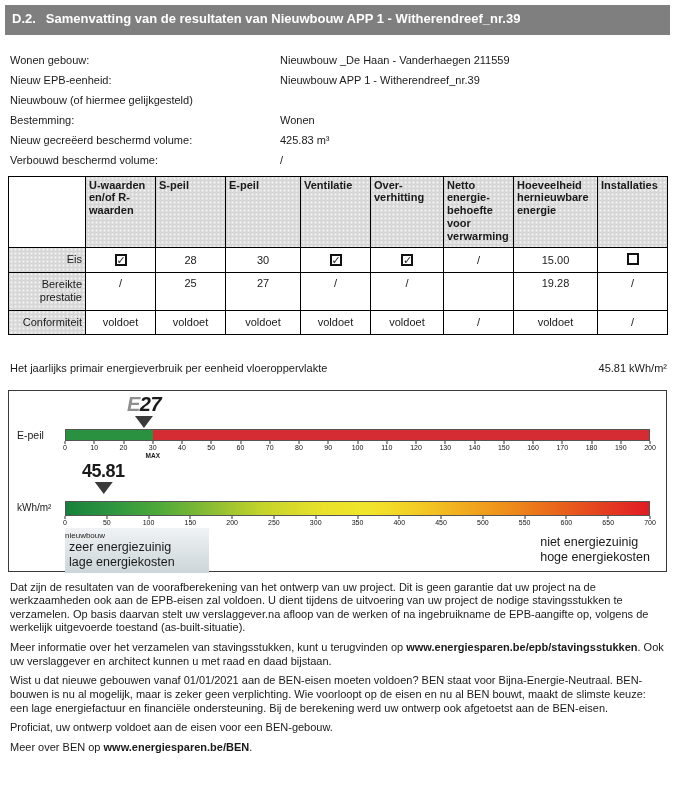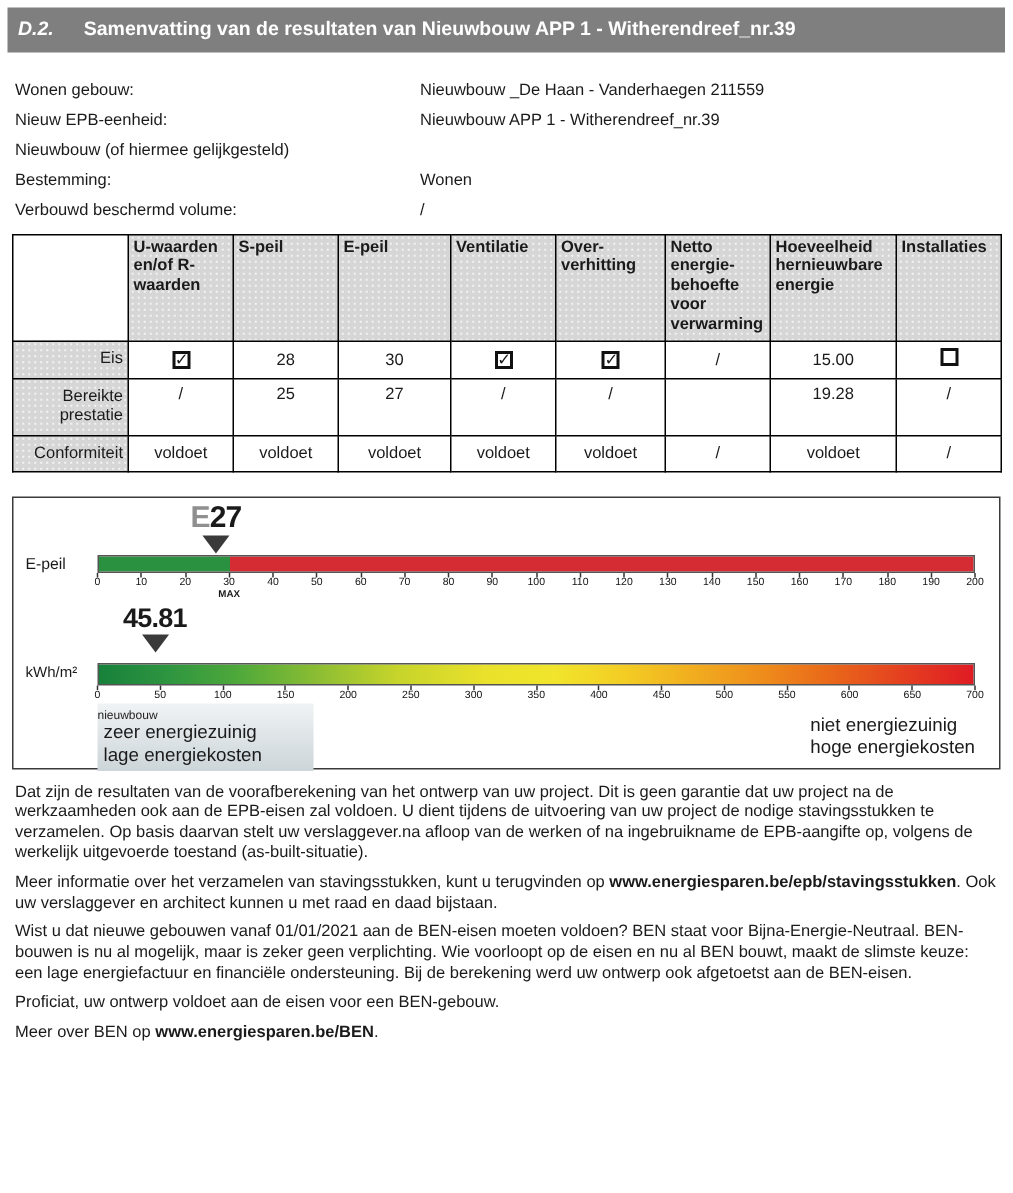--- a/index.html
+++ b/index.html
@@ -10,21 +10,21 @@
     color:#1a1a1a;
   }
   .page { width:675px; height:795px; padding-top:5px; position:relative; }
 
   
   .title-bar {
     margin:0 5px; background:#7f7f7f; color:#fff;
     font-weight:bold; font-size:13px; line-height:1.5;
     padding:4px 10px 6px 7px;
   }
-  .title-bar .section { margin-right:20px;font-style:italic; }
+  .title-bar .section { margin-right:10px; }
 
   
   .kv { margin:15px 8px 0 10px; font-size:11px; }
   .kv-row { display:flex; height:20px; align-items:center; }
   .kv-label { width:270px; flex:none; }
   .kv-value { flex:1; }
 
   
   table.req { border-collapse:collapse; margin:6px 0 0 8px; table-layout:fixed; }
   table.req td { border:1px solid #000; font-size:11px; padding:2px 3px; }
@@ -68,21 +68,21 @@
   .epeil-body { padding-top:34px; height:66px; }
   .kwh-body   { padding-top:40px; height:112px; }
   .scale-label.epeil-lab { margin-top:34px; }
   .scale-label.kwh-lab   { margin-top:41px; font-size:10px; }
 
   .bar { width:100%; border:1px solid #555; }
   .bar.epeil { height:12px; }
   .bar.kwh   { height:15px; }
 
   .marker-wrap { position:absolute; top:0; transform:translateX(-50%); text-align:center; }
-  .marker-wrap.m-epeil { top:-1px; }
+  .marker-wrap.m-epeil { top:-1px;font-style:italic; }
   .marker-text { font-weight:bold; font-size:20px; line-height:21px; letter-spacing:-0.5px; white-space:nowrap; }
   .marker-text .gray-e { color:#8f8f8f; }
   .kwh-body .marker-text { font-size:18px; line-height:20px; }
   .tri {
     width:0; height:0; margin:1px auto 0;
     border-left:9px solid transparent; border-right:9px solid transparent;
     border-top:12px solid #3a3a3a;
   }
 
   .ticks { position:relative; height:18px; }
@@ -123,20 +123,24 @@
     <div class="kv-row">
       <span class="kv-label">Nieuw EPB-eenheid:</span>
       <span class="kv-value">Nieuwbouw APP 1 - Witherendreef_nr.39</span>
     </div>
     <div class="kv-row">
       <span class="kv-value">Nieuwbouw (of hiermee gelijkgesteld)</span>
     </div>
     <div class="kv-row">
       <span class="kv-label">Bestemming:</span>
       <span class="kv-value">Wonen</span>
+    </div>
+    <div class="kv-row">
+      <span class="kv-label">Nieuw gecreëerd beschermd volume:</span>
+      <span class="kv-value">425.83 m³</span>
     </div>
     <div class="kv-row">
       <span class="kv-label">Verbouwd beschermd volume:</span>
       <span class="kv-value">/</span>
     </div>
   </div>
 
   <table class="req">
     <colgroup>
       <col style="width:77px">
@@ -190,20 +194,24 @@
       <td class="cell">voldoet</td>
       <td class="cell">voldoet</td>
       <td class="cell">voldoet</td>
       <td class="cell">/</td>
       <td class="cell">voldoet</td>
       <td class="cell">/</td>
     </tr>
   </tbody>
     </table>
 
+  <div class="intro-line">
+    <span>Het jaarlijks primair energieverbruik per eenheid vloeroppervlakte</span>
+    <span>45.81 kWh/m²</span>
+  </div>
 
   <div class="scale-box">
 
     <div class="scale">
       <div class="scale-label epeil-lab">E-peil</div>
       <div class="scale-body epeil-body" id="epeil-body">
         <div class="marker-wrap m-epeil" id="epeil-marker" style="left: 13.5%;">
           <div class="marker-text"><span class="gray-e">E</span><span>27</span></div>
           <div class="tri"></div>
         </div>

